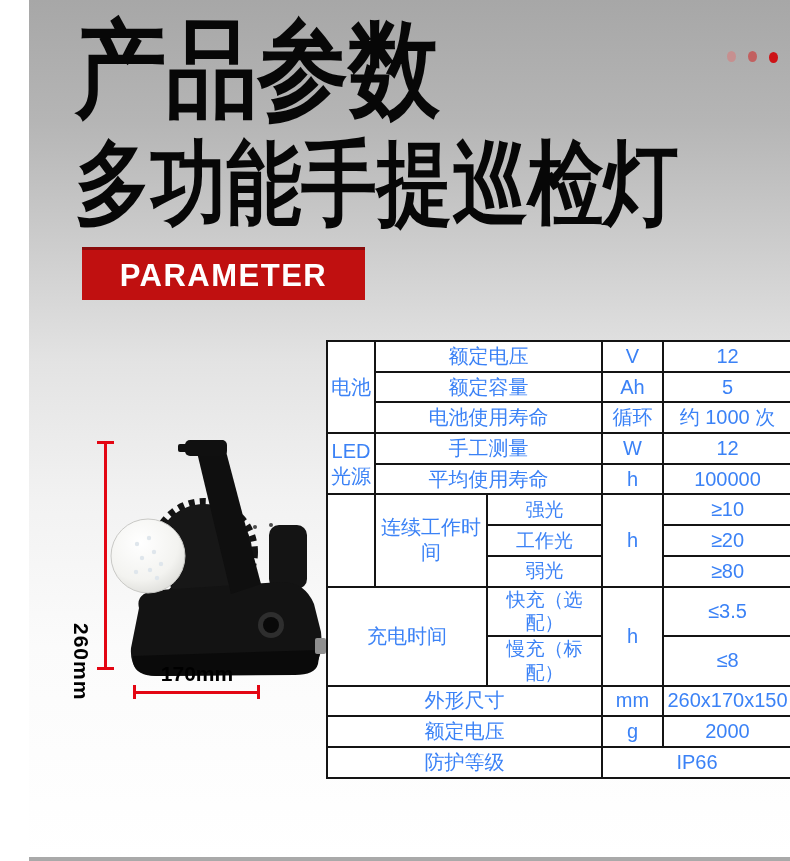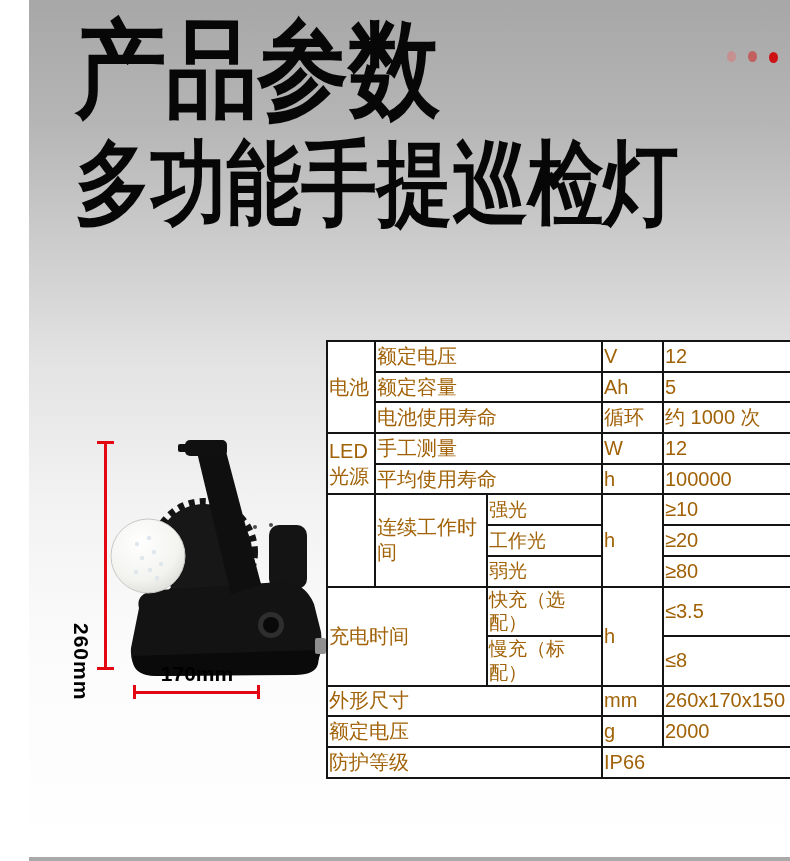--- a/index.html
+++ b/index.html
@@ -40,22 +40,22 @@
   .dim-label-h{
     position:absolute;left:122px;top:662px;width:92px;text-align:center;
     font-size:21px;font-weight:bold;color:#000;
   }
   
   .spec{
     position:absolute;left:297px;top:340px;
     border-collapse:collapse;table-layout:fixed;width:465px;height:400px;background:#ffffff;
   }
   .spec td{
-    border:2px solid #141414;text-align:left;vertical-align:middle;
-    font-size:20px;color:#a16207;padding:0 1px;line-height:1.25;overflow:hidden;
+    border:2px solid #141414;text-align:center;vertical-align:middle;
+    font-size:20px;color:#3b82f6;padding:0 1px;line-height:1.25;overflow:hidden;
   }
   .spec tr{height:30.7px;}
   .spec .sub{font-size:19px;}
   .spec .grp{font-size:20px;}
   
   .footnote{
     position:absolute;left:10px;top:770px;font-size:22px;font-weight:bold;color:#000;
   }
   .bottom-bar{position:absolute;left:0;bottom:0;width:790px;height:4px;background:#a9a9a9;}
   .lamp{position:absolute;left:80px;top:432px;width:225px;height:250px;}
@@ -65,20 +65,23 @@
 
 <div class="page">
 
   <div class="dot" style="left:698px;top:51px;background:#c69090;"></div>
   <div class="dot" style="left:719px;top:51px;background:#c26060;"></div>
   <div class="dot" style="left:740px;top:52px;background:#cd1216;"></div>
 
   <div class="title-main">产品参数</div>
   <div class="title-sub">多功能手提巡检灯</div>
 
+  <div class="banner">
+    <span>PARAMETER</span>
+  </div>
 
   <svg class="lamp" viewBox="0 0 225 250">
     <defs>
       <radialGradient id="domeG" cx="40%" cy="32%" r="78%">
         <stop offset="0%" stop-color="#ffffff"></stop>
         <stop offset="65%" stop-color="#f3f3f0"></stop>
         <stop offset="100%" stop-color="#d8d8d4"></stop>
       </radialGradient>
     </defs>
 

